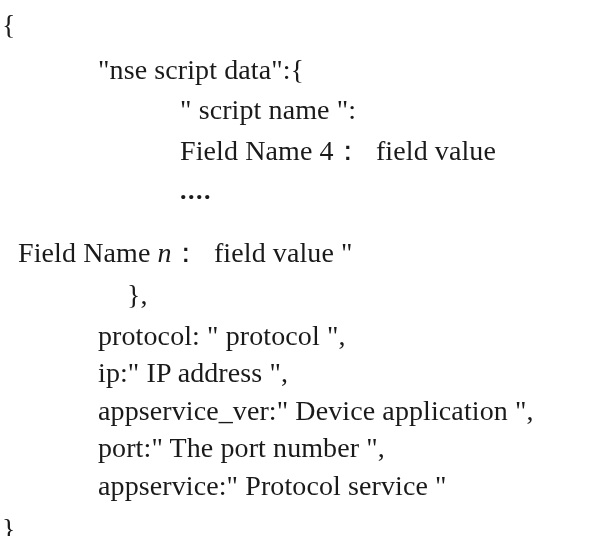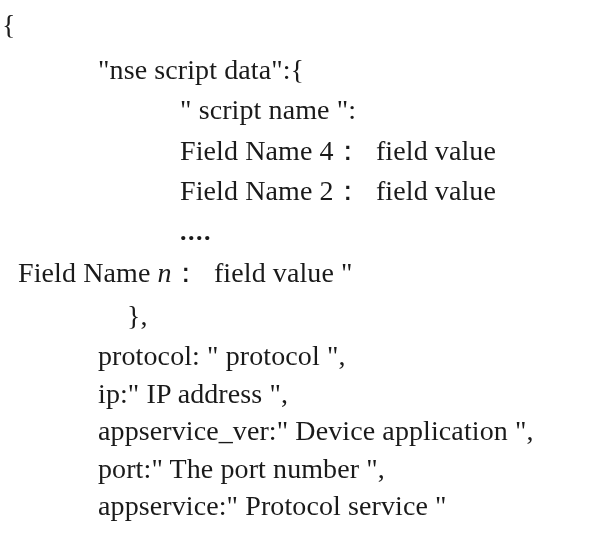--- a/index.html
+++ b/index.html
@@ -38,21 +38,21 @@
   .ind-1 { padding-left: 98px;  }
   .ind-2 { padding-left: 180px; }
   .ind-close-inner { padding-left: 127px; }
 
   .line-open      { margin-top: 6px; }
   .line-nse       { margin-top: 7px; }
   .line-scriptname{ margin-top: 3px; }
   .line-f1        { margin-top: 3px; }
   .line-f2        { margin-top: 3px; }
   .line-dots      { margin-top: 6px; }
-  .line-fn        { margin-top: 0; padding-left: 18px; }
+  .line-fn        { margin-top: 20px; padding-left: 18px; }
   .line-brace     { margin-top: 5px; }
   .line-protocol  { margin-top: 3px; }
   .line-ip        { margin-top: 0px; }
   .line-appver    { margin-top: 0px; }
   .line-port      { margin-top: 0px; }
   .line-appsvc    { margin-top: 0px; }
   .line-close     { margin-top: 6px; }
 
   .dots {
     font-weight: 700;
@@ -73,21 +73,20 @@
 <div class="code-block">
 
   <div class="code-line ind-0 line-open">{</div>
 
   <div class="code-line ind-1 line-nse">"nse script data":{</div>
 
   <div class="code-line ind-2 line-scriptname">" script name ":</div>
 
   <div class="code-line ind-2 line-f1"><span>Field Name 4</span><span>：</span><span>  </span><span>field value</span></div>
 
-  <div class="code-line ind-2 line-f2"><span>Field Name 2</span><span>：</span><span>  </span><span>field value</span></div>
 
   <div class="code-line ind-2 line-dots"><span class="dots">....</span></div>
 
   <div class="code-line ind-2 line-fn"><span>Field Name </span><span class="italic-n">n</span><span>：</span><span>  </span><span>field value "</span></div>
 
   <div class="code-line ind-close-inner line-brace">},</div>
 
   <div class="code-line ind-1 line-protocol">protocol: " protocol ",</div>
 
   <div class="code-line ind-1 line-ip">ip:" IP address ",</div>

